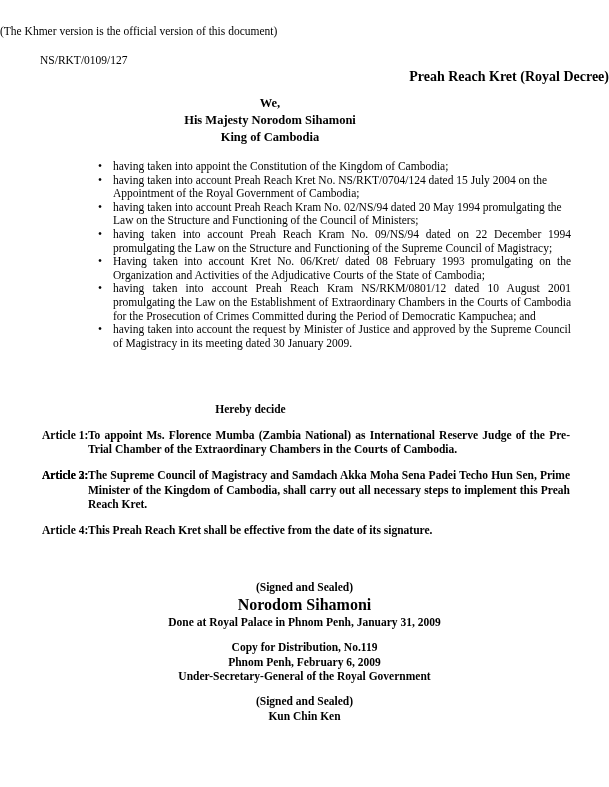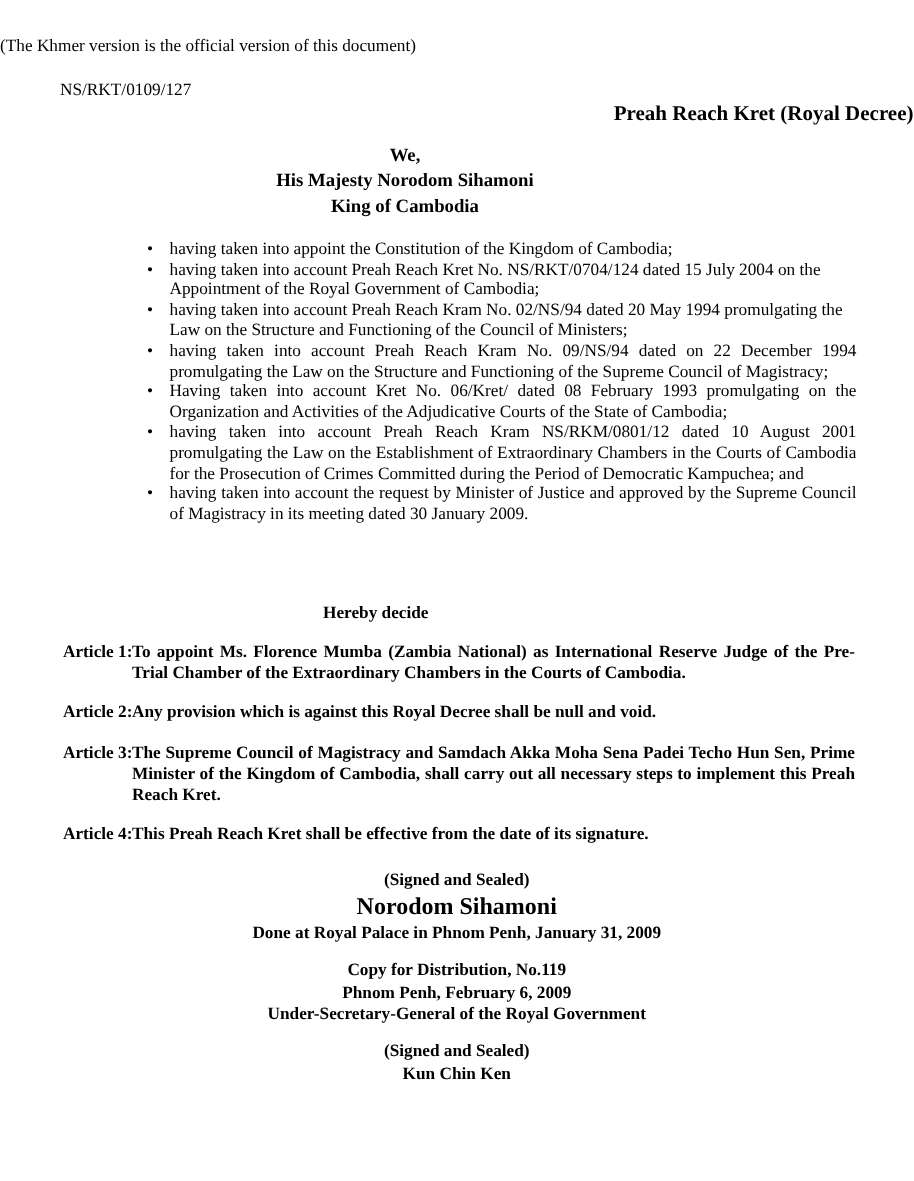--- a/index.html
+++ b/index.html
@@ -167,21 +167,21 @@
       <div class="recital"><span class="bullet">•</span><span>having taken into account Preah Reach Kram No. 09/NS/94 dated on 22 December 1994 promulgating the Law on the Structure and Functioning of the Supreme Council of Magistracy;</span></div>
       <div class="recital"><span class="bullet">•</span><span>Having taken into account Kret No. 06/Kret/ dated 08 February 1993 promulgating on the Organization and Activities of the Adjudicative Courts of the State of Cambodia;</span></div>
       <div class="recital"><span class="bullet">•</span><span>having taken into account Preah Reach Kram NS/RKM/0801/12 dated 10 August 2001 promulgating the Law on the Establishment of Extraordinary Chambers in the Courts of Cambodia for the Prosecution of Crimes Committed during the Period of Democratic Kampuchea; and</span></div>
       <div class="recital"><span class="bullet">•</span><span>having taken into account the request by Minister of Justice and approved by the Supreme Council of Magistracy in its meeting dated 30 January 2009.</span></div>
     </div>
 
   <div class="hereby">Hereby decide</div>
 
   <div class="articles" id="articles-container">
       <div class="article"><span class="art-label">Article 1:</span><span>To appoint Ms. Florence Mumba (Zambia National) as International Reserve Judge of the Pre-Trial Chamber of the Extraordinary Chambers in the Courts of Cambodia.</span></div>
-      <div class="article ragged"><span class="art-label">Article 2:</span><span>Any provision which is against this Royal Decree shall be null and void.</span></div>
+      <div class="article ragged"><span class="art-label">Article 2:</span></div>
       <div class="article"><span class="art-label">Article 3:</span><span>The Supreme Council of Magistracy and Samdach Akka Moha Sena Padei Techo Hun Sen, Prime Minister of the Kingdom of Cambodia, shall carry out all necessary steps to implement this Preah Reach Kret.</span></div>
       <div class="article ragged"><span class="art-label">Article 4:</span><span>This Preah Reach Kret shall be effective from the date of its signature.</span></div>
     </div>
 
   <div class="sigblock" id="sig-royal">
     <div class="sig-line">(Signed and Sealed)</div>
     <div class="sig-name-large">Norodom Sihamoni</div>
     <div class="sig-line">Done at Royal Palace in Phnom Penh, January 31, 2009</div>
   </div>
 

